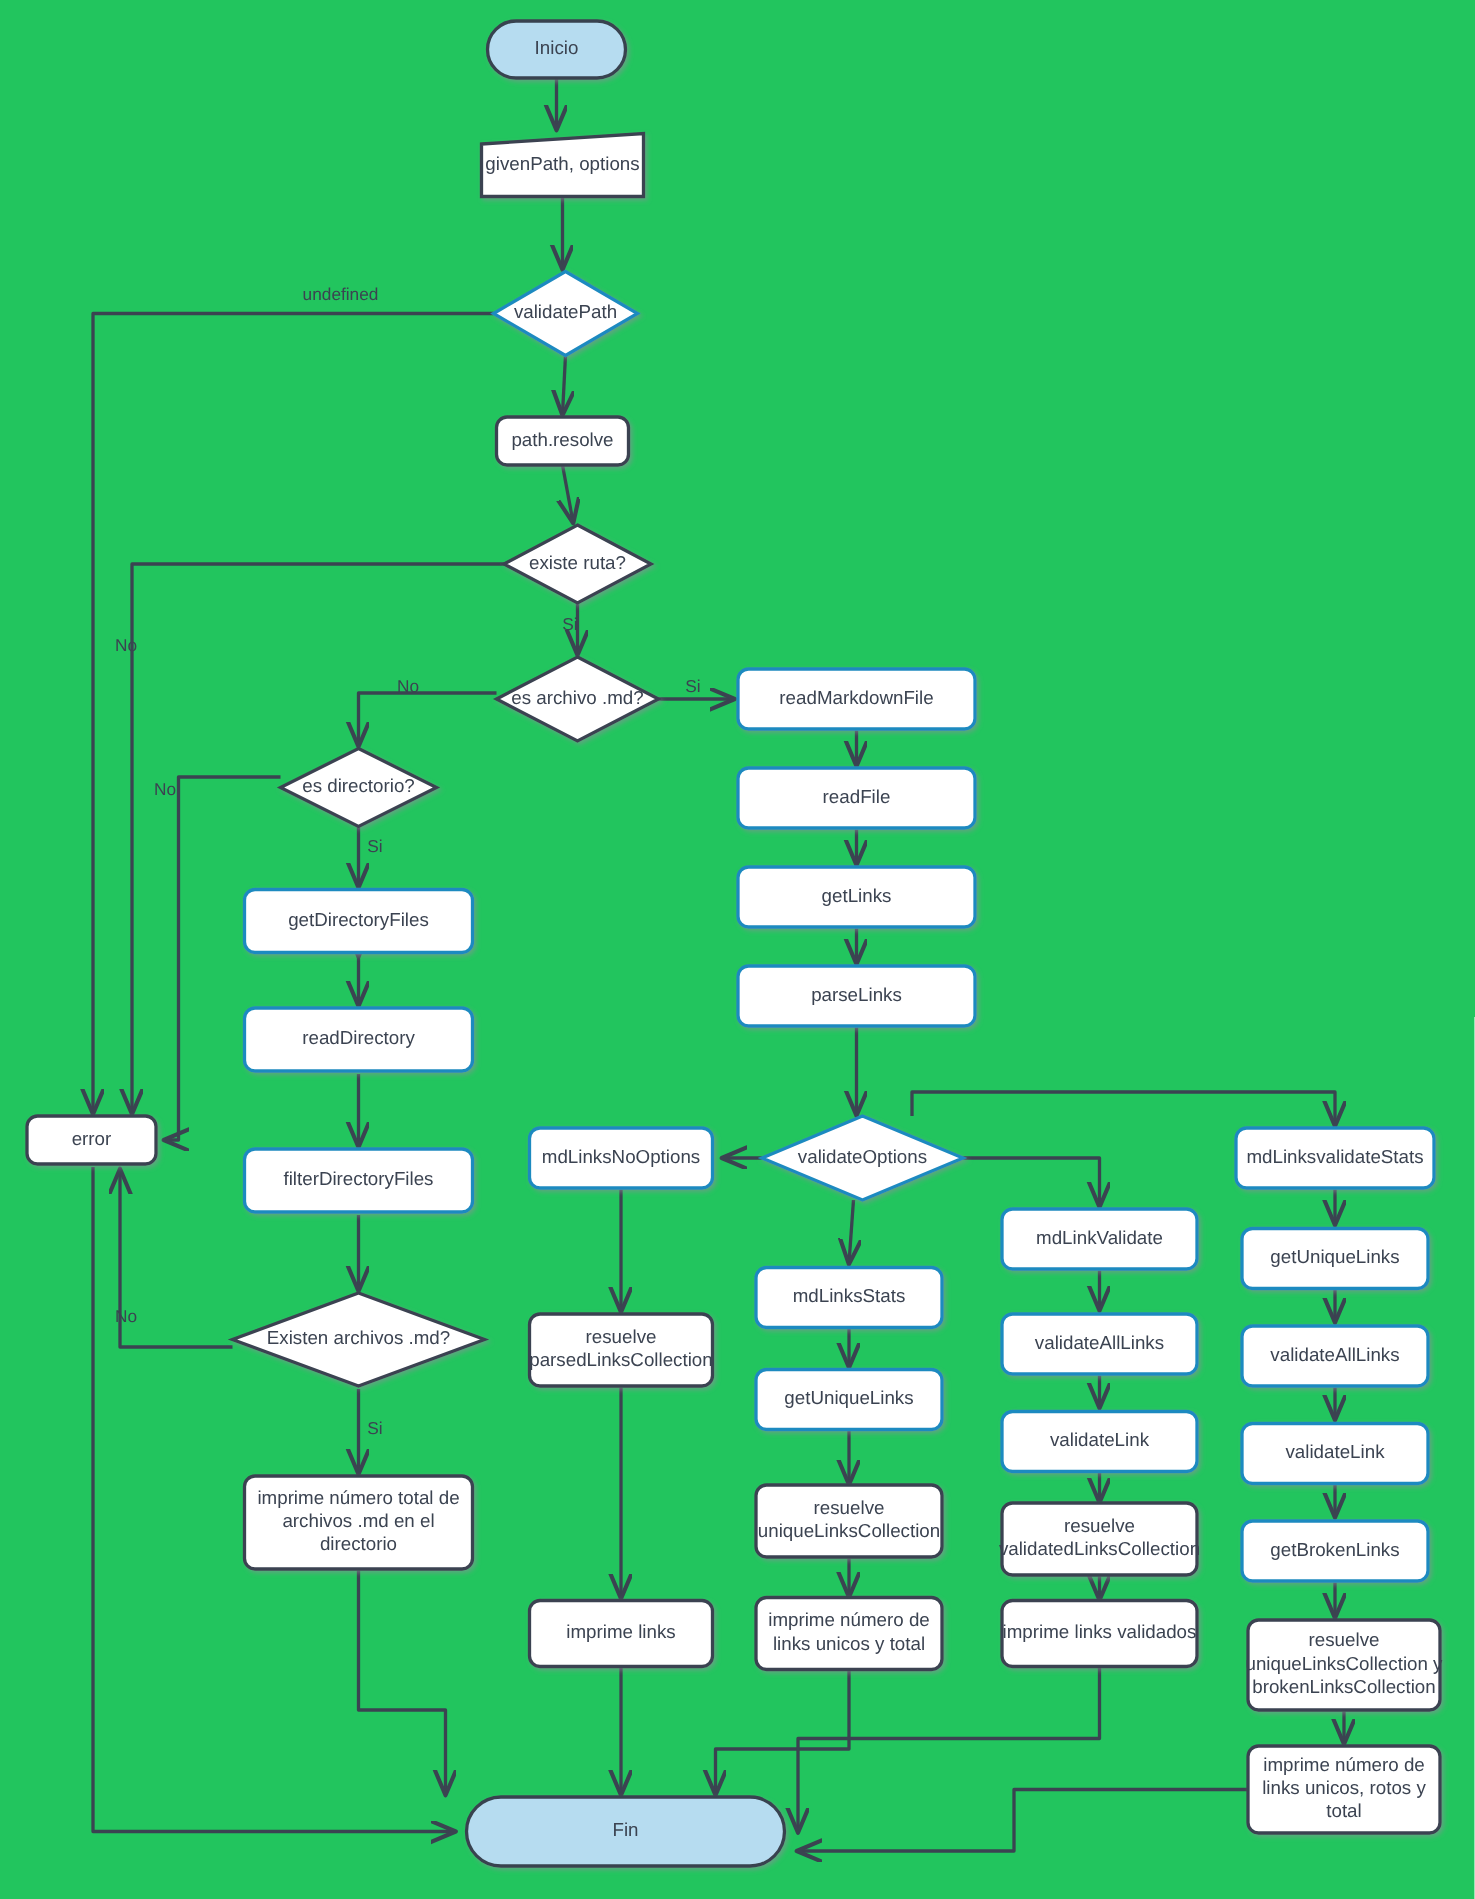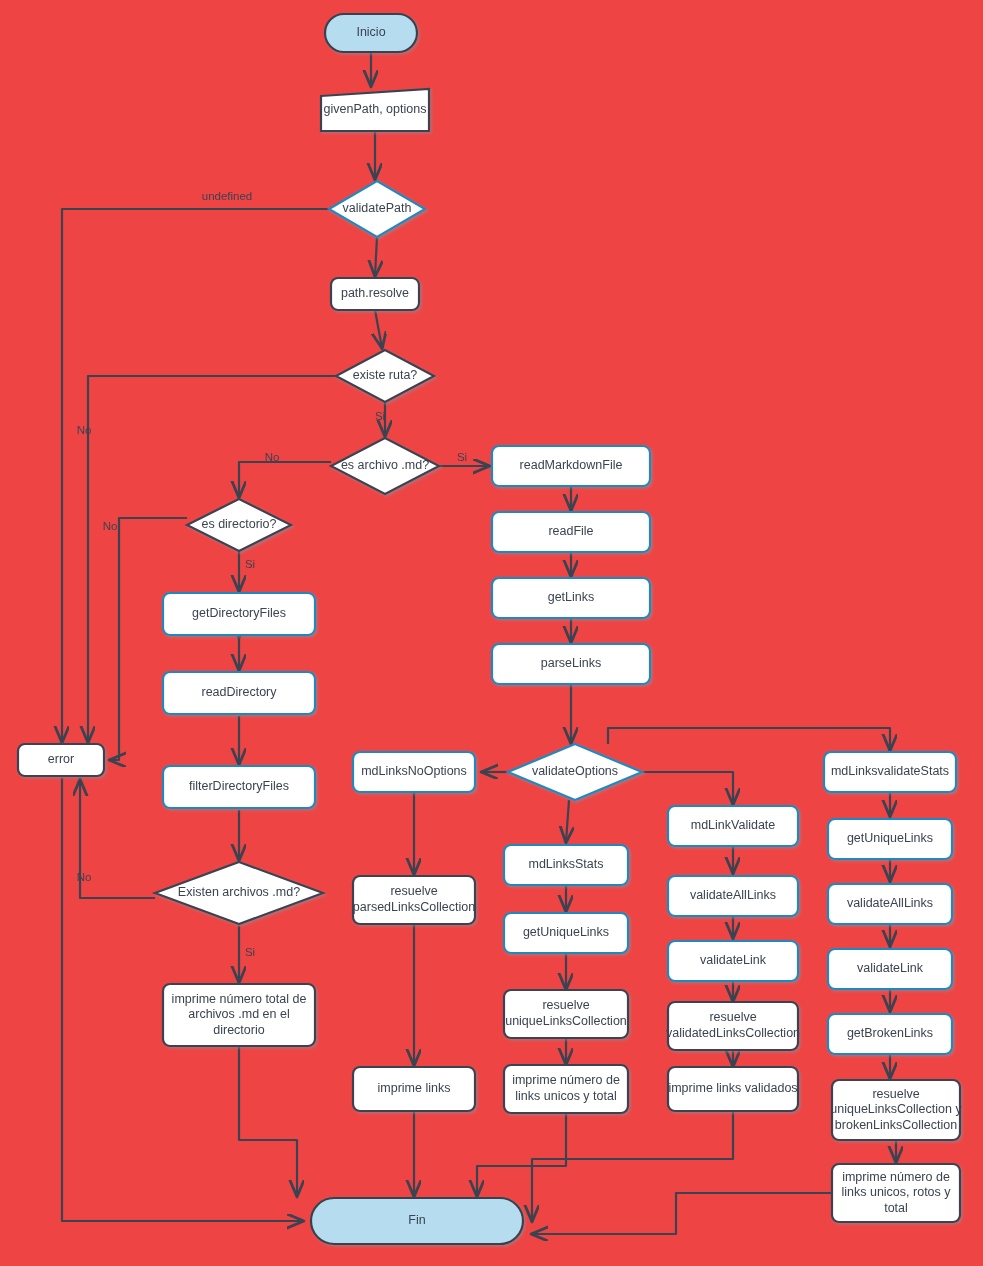--- a/index.html
+++ b/index.html
@@ -1,17 +1,17 @@
 <!DOCTYPE html>
 <html><head>
 <meta charset="utf-8">
 <style>
   html,body{margin:0;padding:0;background:#ffffff;}
   body{font-family:"Liberation Sans","DejaVu Sans",sans-serif;}
-  #canvas{position:relative;width:983px;height:1266px;background:#ef4444;overflow:hidden;}
+  #canvas{position:relative;width:983px;height:1266px;background:#22c55e;overflow:hidden;}
   svg{display:block;}
   .edge{fill:none;stroke:#3b4351;stroke-width:2.2;stroke-linejoin:round;stroke-linecap:butt;}
   .edge-lbl{font-size:11.5px;fill:#3b4351;font-family:"Liberation Sans","DejaVu Sans",sans-serif;}
   .node-txt{font-size:12.5px;fill:#3b4351;font-family:"Liberation Sans","DejaVu Sans",sans-serif;text-anchor:middle;dominant-baseline:middle;}
   .shp{stroke-width:2.2;}
   .shp-dark{stroke:#3b4351;fill:#ffffff;}
   .shp-blue{stroke:#1f8ac0;fill:#ffffff;}
   .shp-term{stroke:#38424f;fill:#b6dcf0;}
 </style>
 </head>

